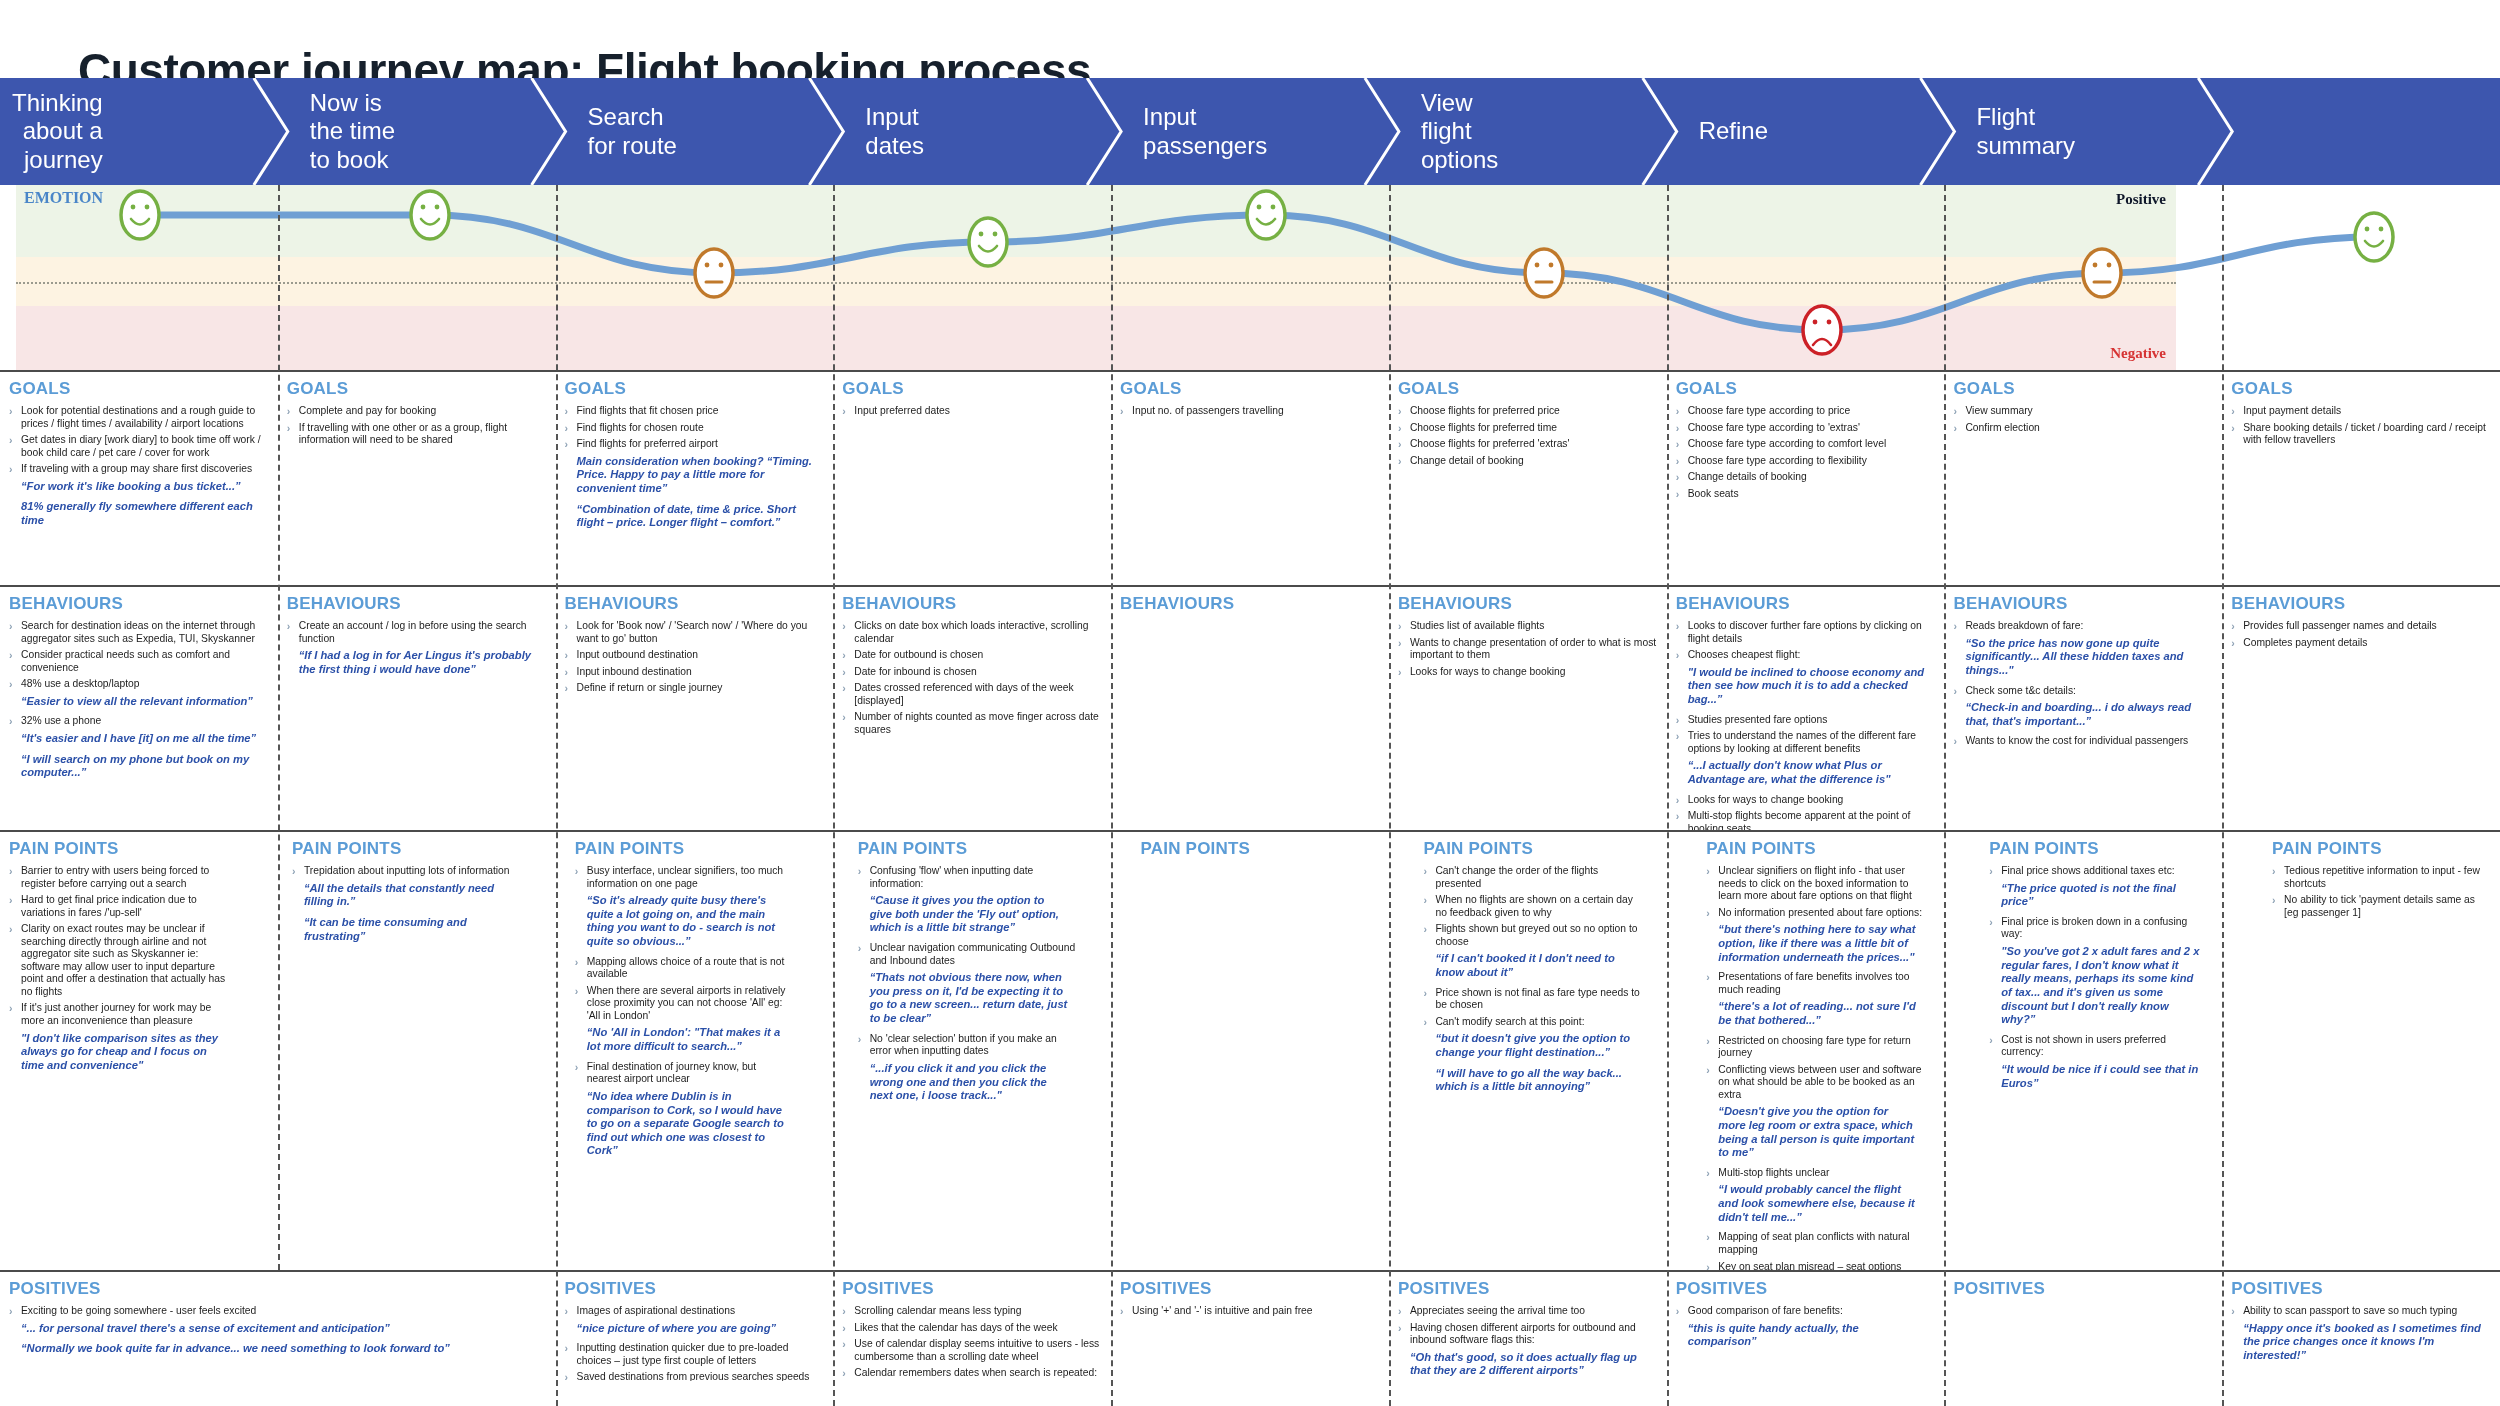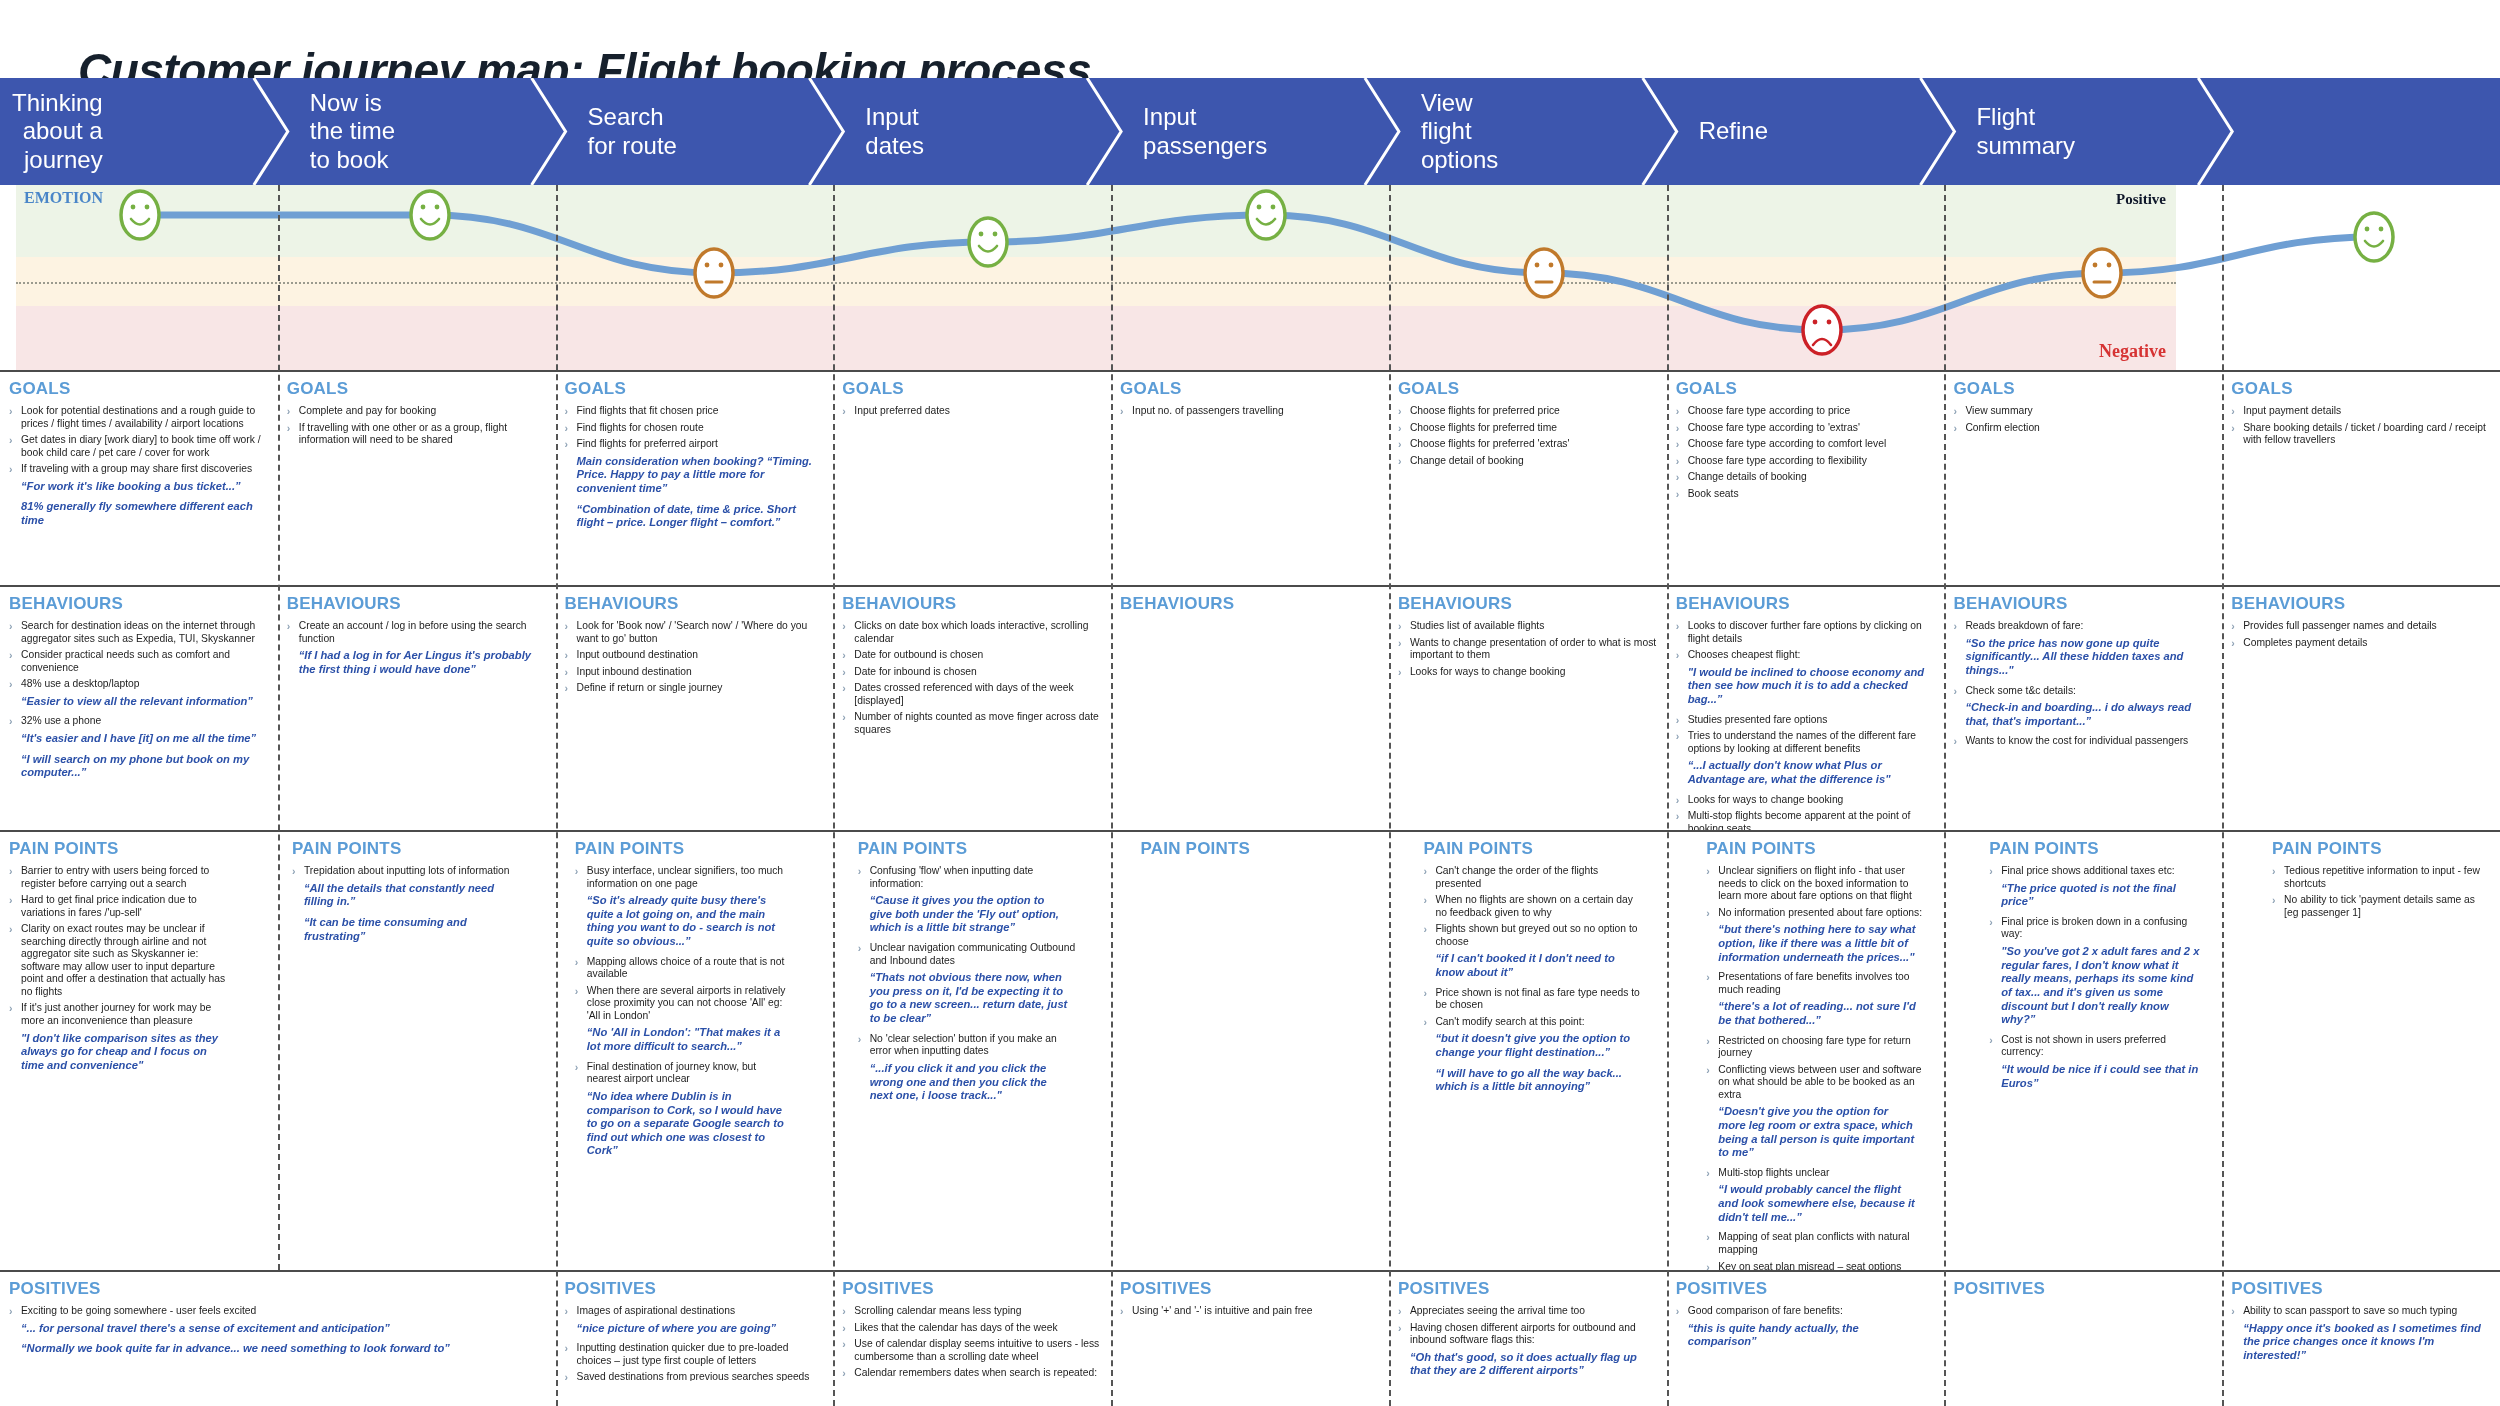--- a/index.html
+++ b/index.html
@@ -1,38 +1,38 @@
 <!DOCTYPE html>
 <html><head>
 <meta charset="utf-8">
 <style>
   html,body{margin:0;padding:0;background:#ffffff;}
   body{width:2500px;height:1406px;position:relative;overflow:hidden;
        font-family:"Liberation Sans","DejaVu Sans",sans-serif;}
 
   .title{position:absolute;top:12px;left:78px;font-size:46px;font-weight:bold;
-         color:#16202c;letter-spacing:-0.5px;font-style:italic;}
+         color:#16202c;letter-spacing:-0.5px;}
 
   .stage-header{position:absolute;top:78px;left:0;width:2500px;height:107px;
                 background:#3d56ae;display:grid;grid-template-columns:repeat(9,1fr);}
   .stage-cell{position:relative;display:flex;align-items:center;padding-left:32px;}
   .stage-cell:first-child{padding-left:12px;text-align:right;}
   .stage-label{color:#ffffff;font-size:24px;line-height:1.18;white-space:pre-line;}
   .chevrons{position:absolute;top:78px;left:0;width:2500px;height:107px;pointer-events:none;}
 
   .emotion-row{position:absolute;top:185px;left:16px;width:2160px;height:185px;font-family:Liberation Serif, serif;}
   .band{position:absolute;left:0;width:100%;}
   .band-positive{top:0;height:72px;}
   .band-neutral{top:72px;height:49px;}
   .band-negative{top:121px;height:64px;}
   .neutral-line{position:absolute;top:97px;left:0;width:100%;border-top:2px dotted #9a9a8e;}
   .emotion-curve{position:absolute;top:0;left:0;}
   .emotion-label{position:absolute;top:4px;left:8px;color:#4a86c8;font-weight:bold;font-size:16px;}
   .positive-label{position:absolute;top:6px;right:10px;color:#0f172a;font-weight:bold;font-size:15px;}
-  .negative-label{position:absolute;bottom:8px;right:10px;color:#d63333;font-weight:bold;font-size:18px;}
+  .negative-label{position:absolute;bottom:8px;right:10px;color:#d63333;font-weight:bold;font-size:15px;}
 
   .row{position:absolute;left:0;width:2500px;display:grid;
        grid-template-columns:repeat(9,1fr);border-top:2px solid #4b4b4b;box-sizing:border-box;}
   #row-goals{top:370px;height:174px;}
   #row-behaviours{top:585px;height:245px;}
   #row-pain-points{top:830px;height:440px;gap:46px;}
   #row-positives{top:1270px;height:111px;}
   .cell{padding:7px 10px 0 9px;overflow:hidden;}
   .cell-heading{color:#5b9cd6;font-weight:bold;font-size:17px;margin-bottom:6px;letter-spacing:0.2px;}
   .item{display:flex;margin-bottom:4px;color:#1d1d1d;font-size:10.3px;line-height:1.22;}

